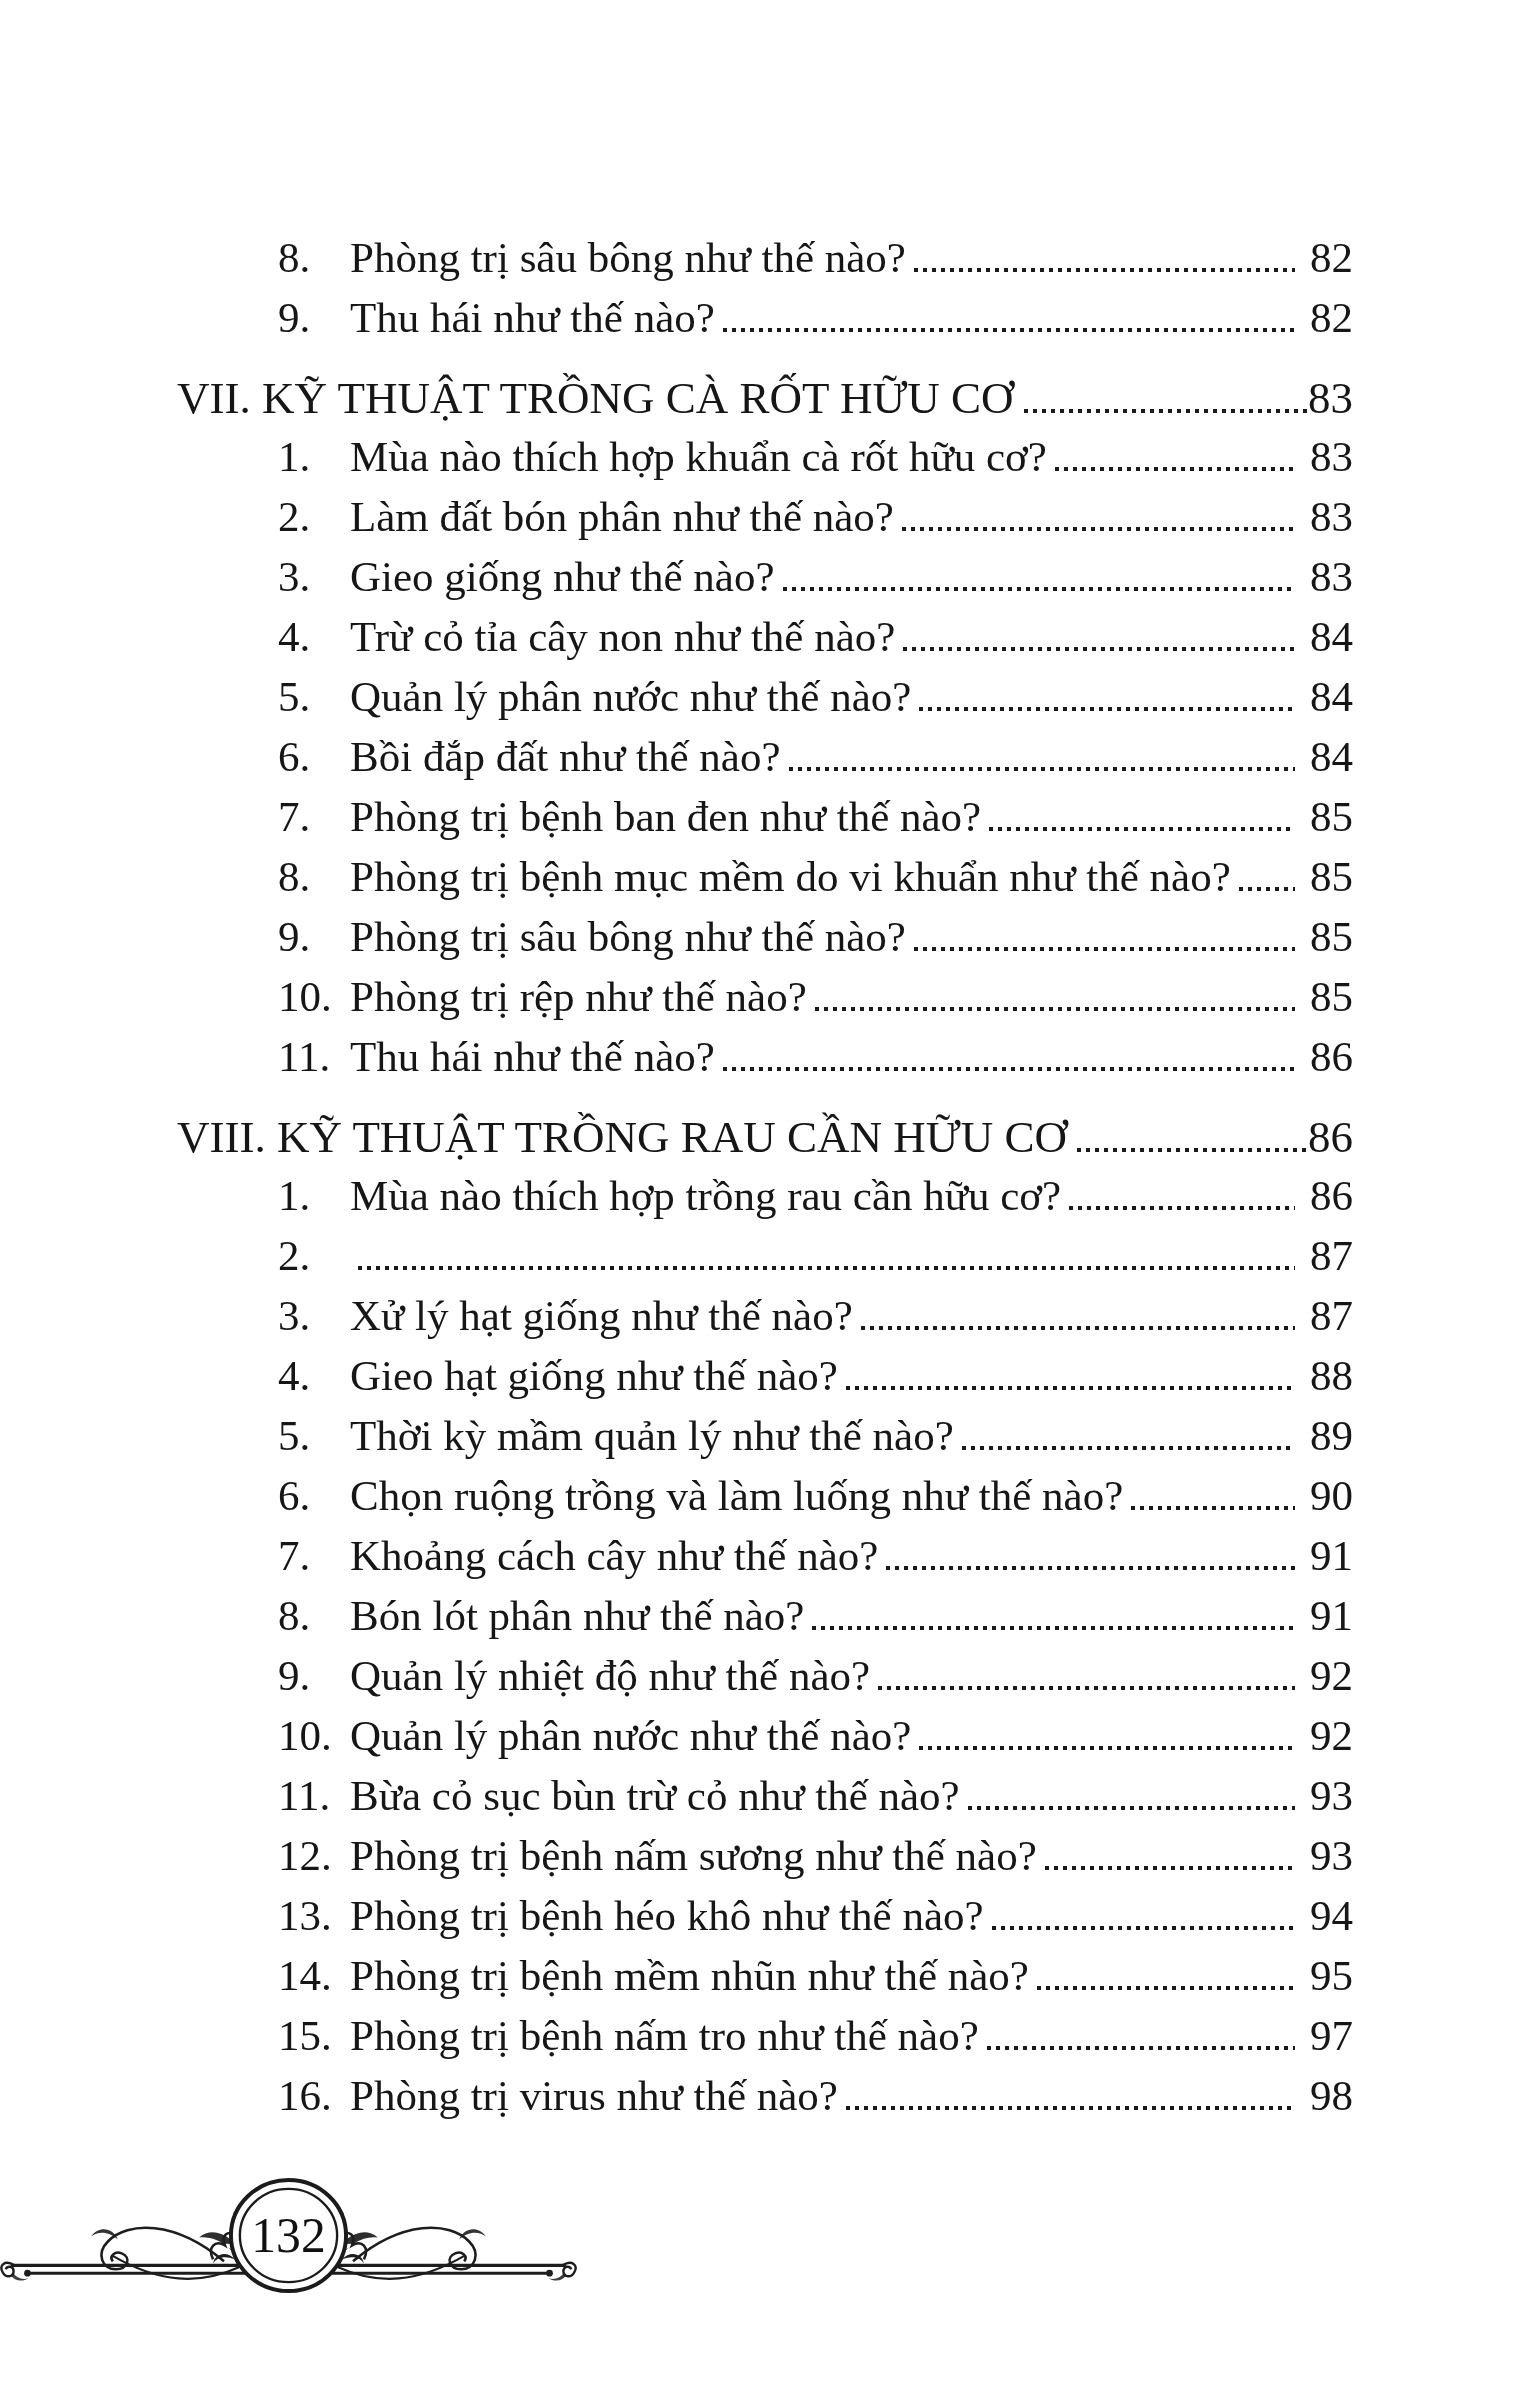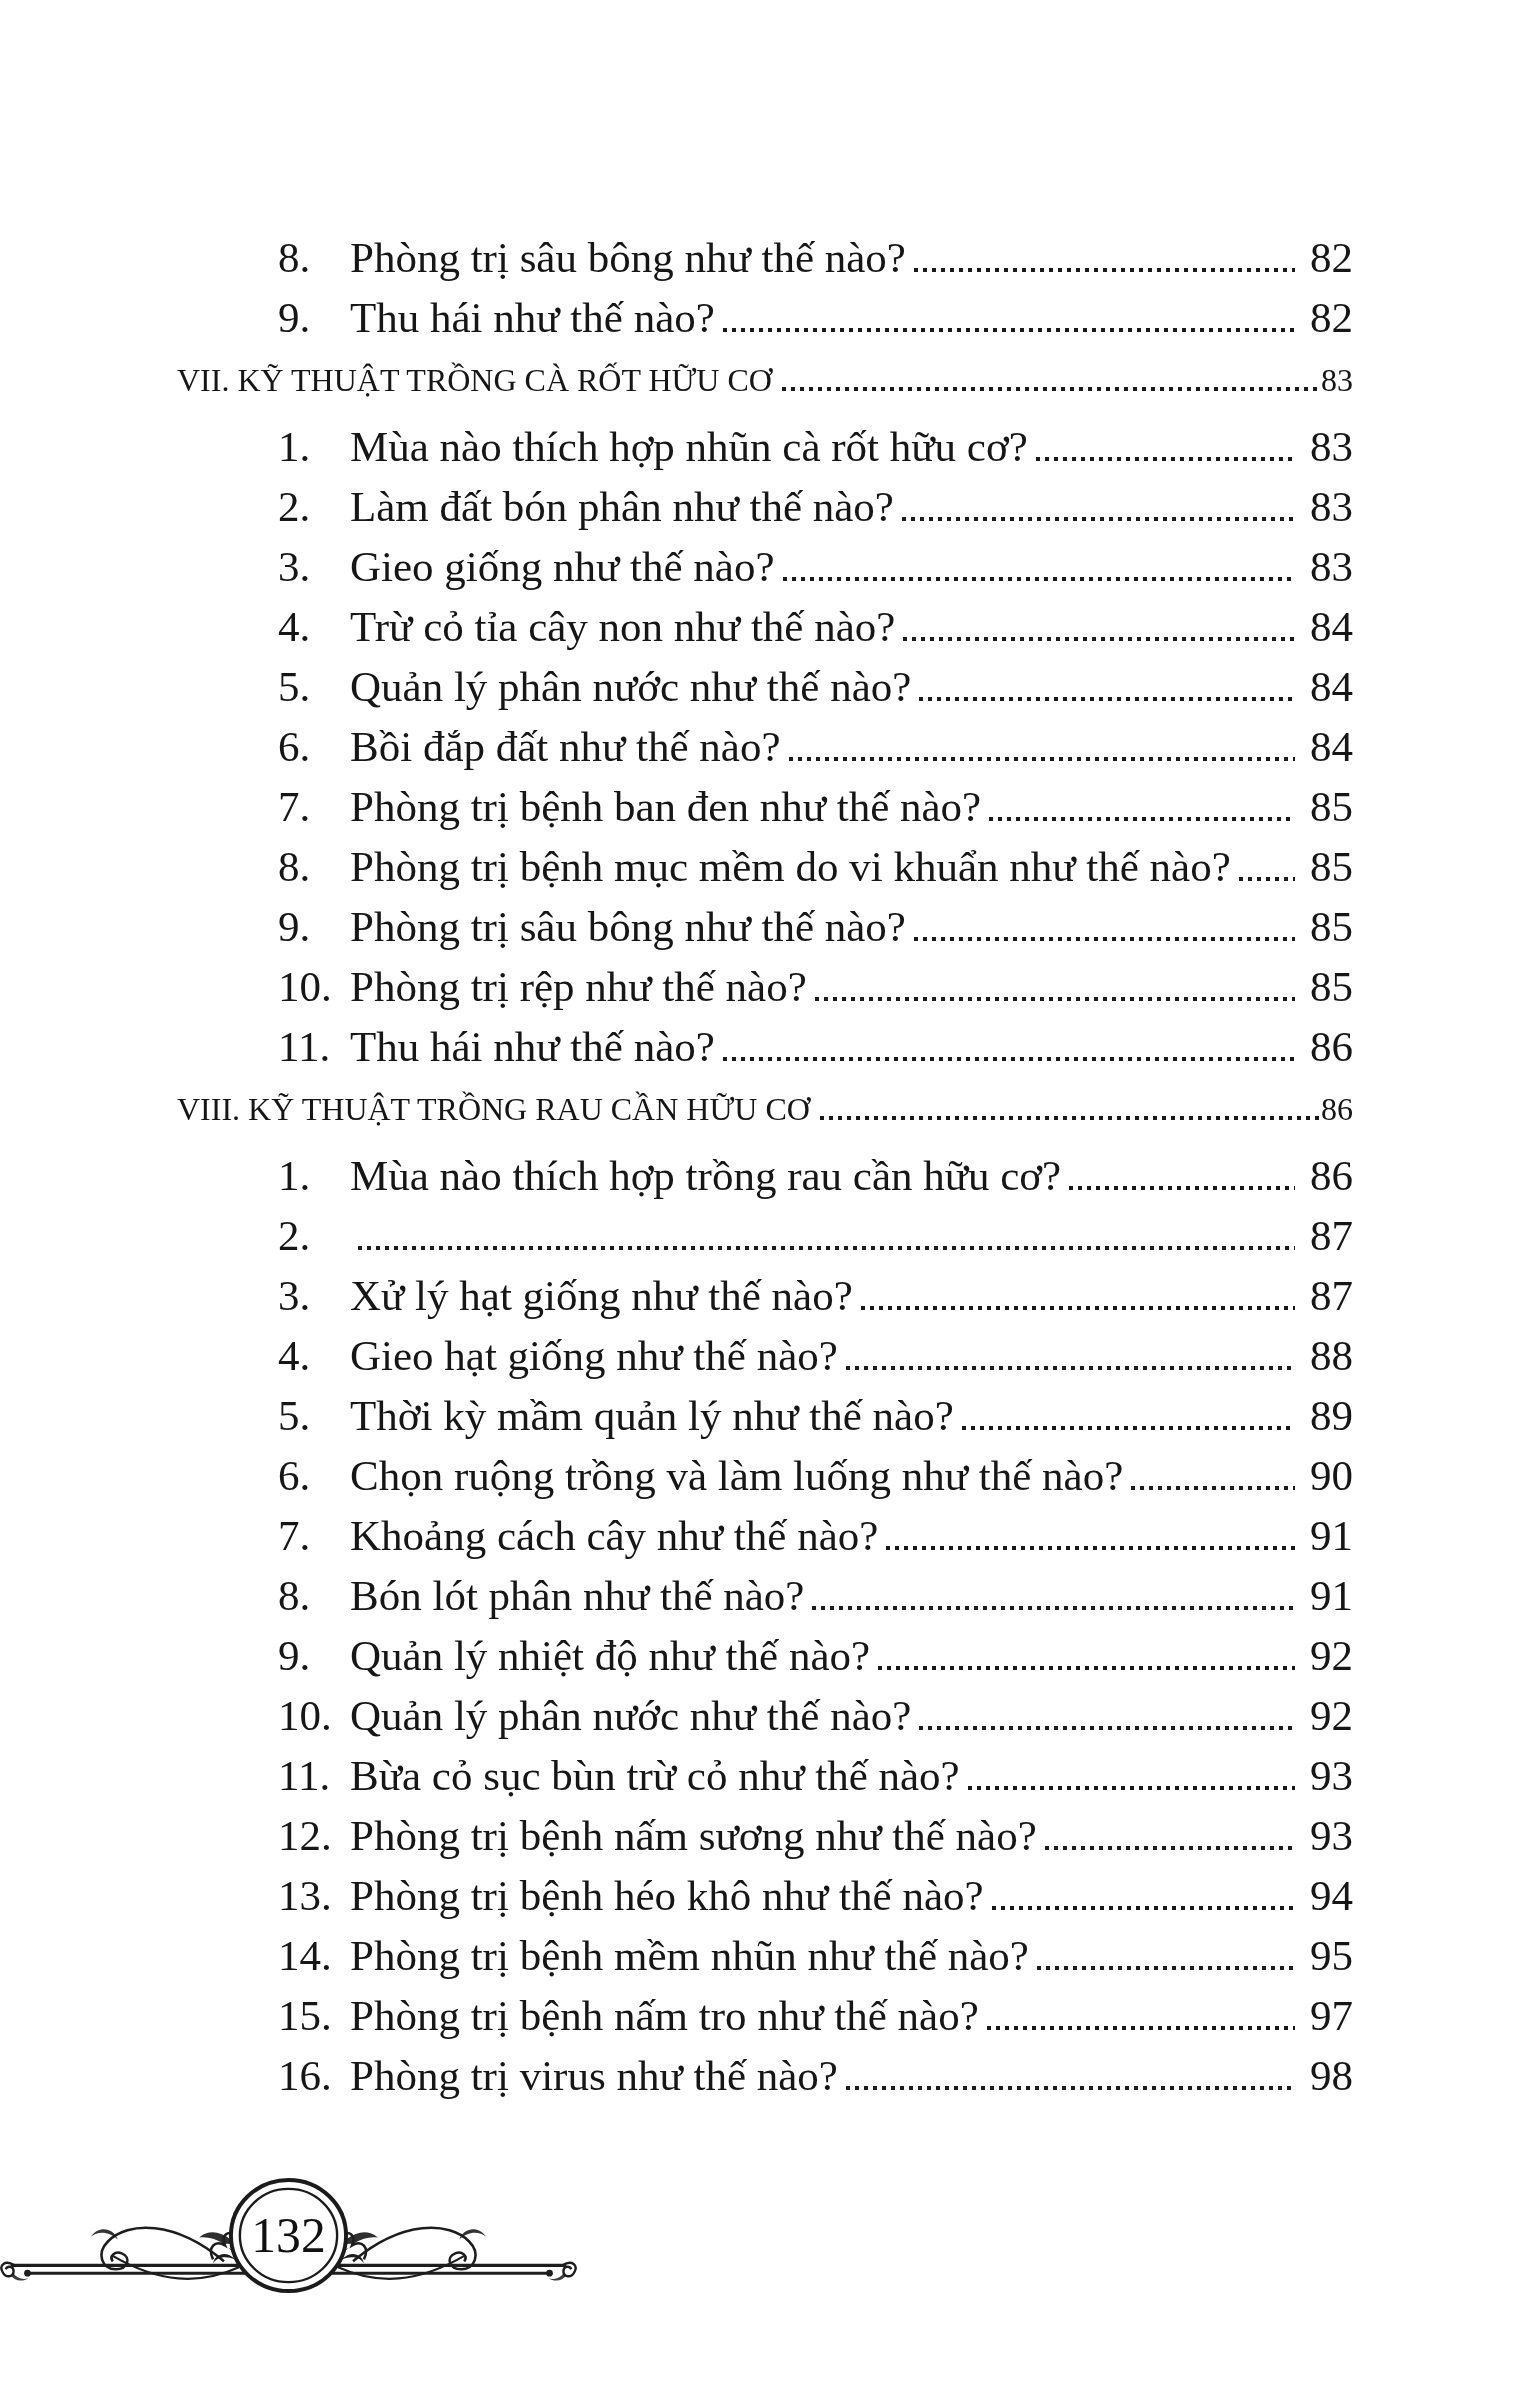--- a/index.html
+++ b/index.html
@@ -24,22 +24,22 @@
   }
   .row {
     display: flex;
     align-items: baseline;
     height: 60px;
     font-size: 43px;
     white-space: nowrap;
   }
   .row.item { padding-left: 101px; }
   .row.section {
-    margin-top: 9px;
-    font-size: 32px;
+    margin-top: 19px;
+    font-size: 45px;
   }
   .num {
     flex: 0 0 72px;
   }
   .label {
     flex: 0 1 auto;
     text-align: right;
   }
   .section-title {
     flex: 0 1 auto;
@@ -86,21 +86,21 @@
         <span class="leader"></span>
         <span class="pageref">82</span>
       </div>
       <div class="row section">
         <span class="section-title">VII. KỸ THUẬT TRỒNG CÀ RỐT HỮU CƠ</span>
         <span class="leader"></span>
         <span class="pageref">83</span>
       </div>
       <div class="row item">
         <span class="num">1.</span>
-        <span class="label">Mùa nào thích hợp nhũn cà rốt hữu cơ?</span>
+        <span class="label">Mùa nào thích hợp khuẩn cà rốt hữu cơ?</span>
         <span class="leader"></span>
         <span class="pageref">83</span>
       </div>
       <div class="row item">
         <span class="num">2.</span>
         <span class="label">Làm đất bón phân như thế nào?</span>
         <span class="leader"></span>
         <span class="pageref">83</span>
       </div>
       <div class="row item">

